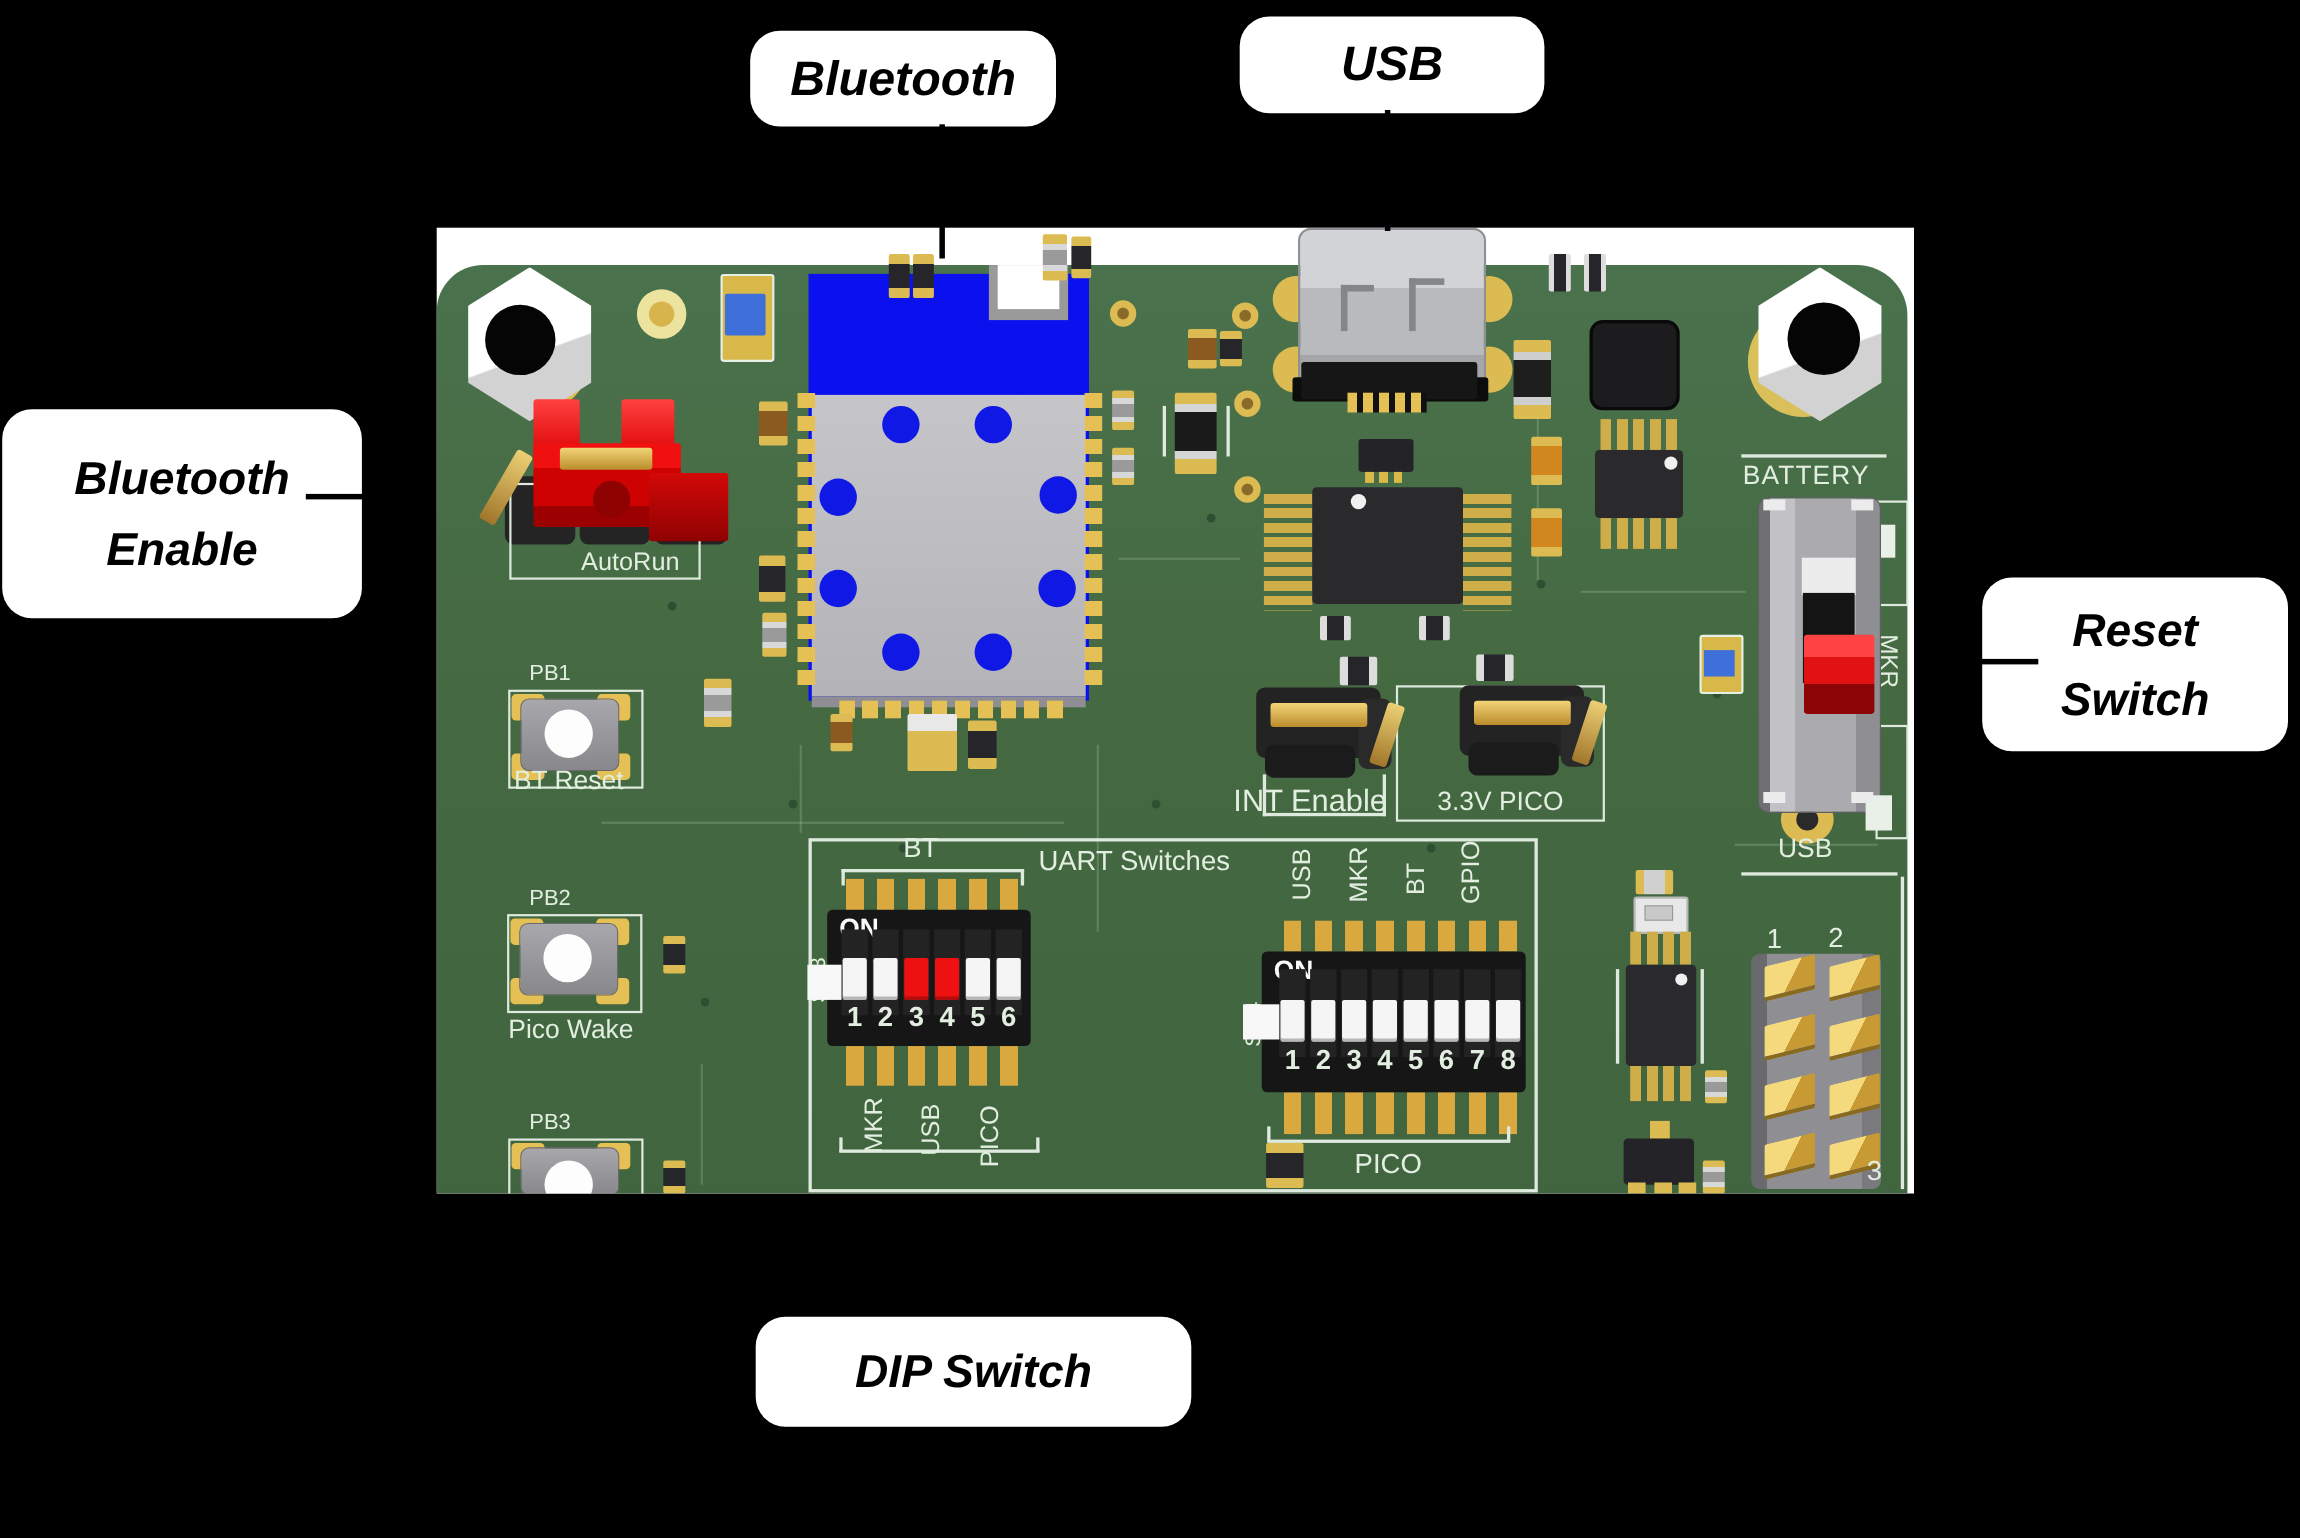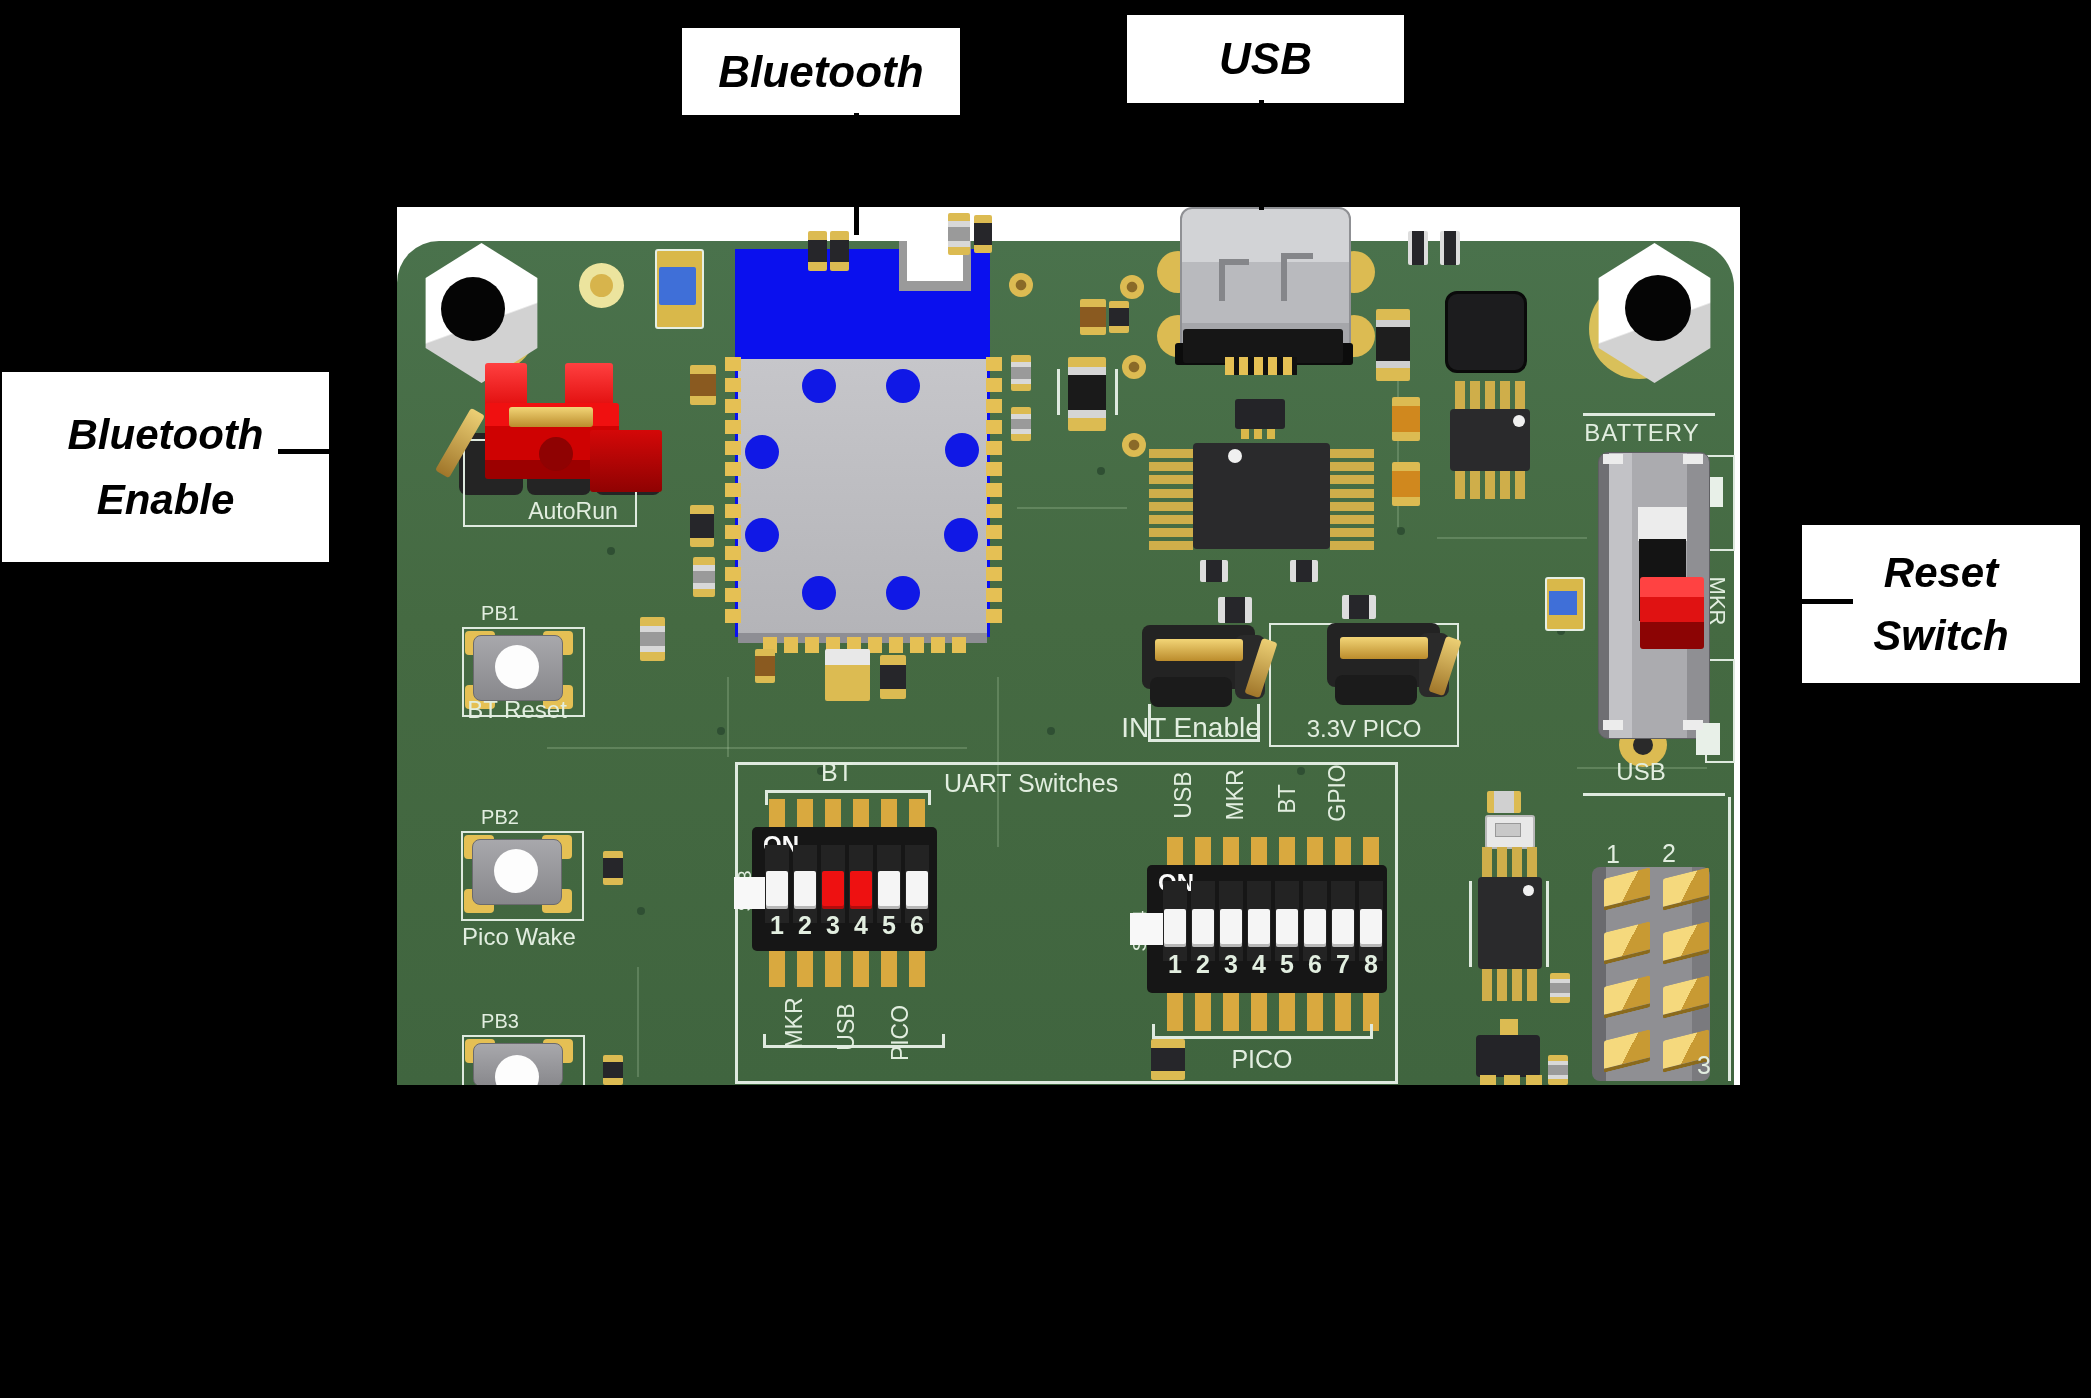--- a/index.html
+++ b/index.html
@@ -1,21 +1,21 @@
 <!DOCTYPE html>
 <html><head>
 <meta charset="utf-8">
 <style>
   html,body{margin:0;padding:0;background:#000;}
   #stage{position:relative;width:2091px;height:1398px;background:#000;overflow:hidden;
          font-family:"Liberation Sans",sans-serif;}
   .a{position:absolute;}
   .note{position:absolute;background:#fff;color:#000;font-style:italic;font-weight:bold;
         display:flex;flex-direction:column;align-items:center;justify-content:center;
-        text-align:center;z-index:30;}
+        text-align:center;z-index:30;border-radius:27px;}
   .lead{position:absolute;background:#000;z-index:40;}
   #photo{position:absolute;left:397px;top:207px;width:1343px;height:878px;background:#fff;
          overflow:hidden;z-index:10;}
   #pcb{position:absolute;left:0;top:34px;width:1337px;height:844px;
        background:linear-gradient(180deg,#4a724c 0%,#456a42 45%,#40653f 100%);
        border-radius:42px 46px 0 0;}
   .txt{position:absolute;color:#e2eee0;white-space:nowrap;z-index:6;}
   .ctr{transform:translate(-50%,-50%);}
   .vtxt{transform:translate(-50%,-50%) rotate(-90deg);}
   .vtxt90{transform:translate(-50%,-50%) rotate(90deg);}
@@ -73,20 +73,23 @@
     <span>USB</span>
   </div>
   <div class="note" style="left:2px;top:372px;width:327px;height:190px;font-size:42px;line-height:1.55">
     <span>Bluetooth</span>
     <span>Enable</span>
   </div>
   <div class="note" style="left:1802px;top:525px;width:278px;height:158px;font-size:42px;line-height:1.5">
     <span>Reset</span>
     <span>Switch</span>
   </div>
+  <div class="note" style="left:687px;top:1197px;width:396px;height:100px;font-size:42px">
+    <span>DIP Switch</span>
+  </div>
 
   <div id="photo">
     <div id="pcb"></div>
 
     <div class="trace" style="left:150px;top:540px;width:420px;height:2px"></div>
     <div class="trace" style="left:600px;top:470px;width:2px;height:170px"></div>
     <div class="trace" style="left:1000px;top:120px;width:2px;height:200px"></div>
     <div class="trace" style="left:620px;top:300px;width:110px;height:2px"></div>
     <div class="trace" style="left:1040px;top:330px;width:150px;height:2px"></div>
     <div class="trace" style="left:240px;top:760px;width:2px;height:110px"></div>

